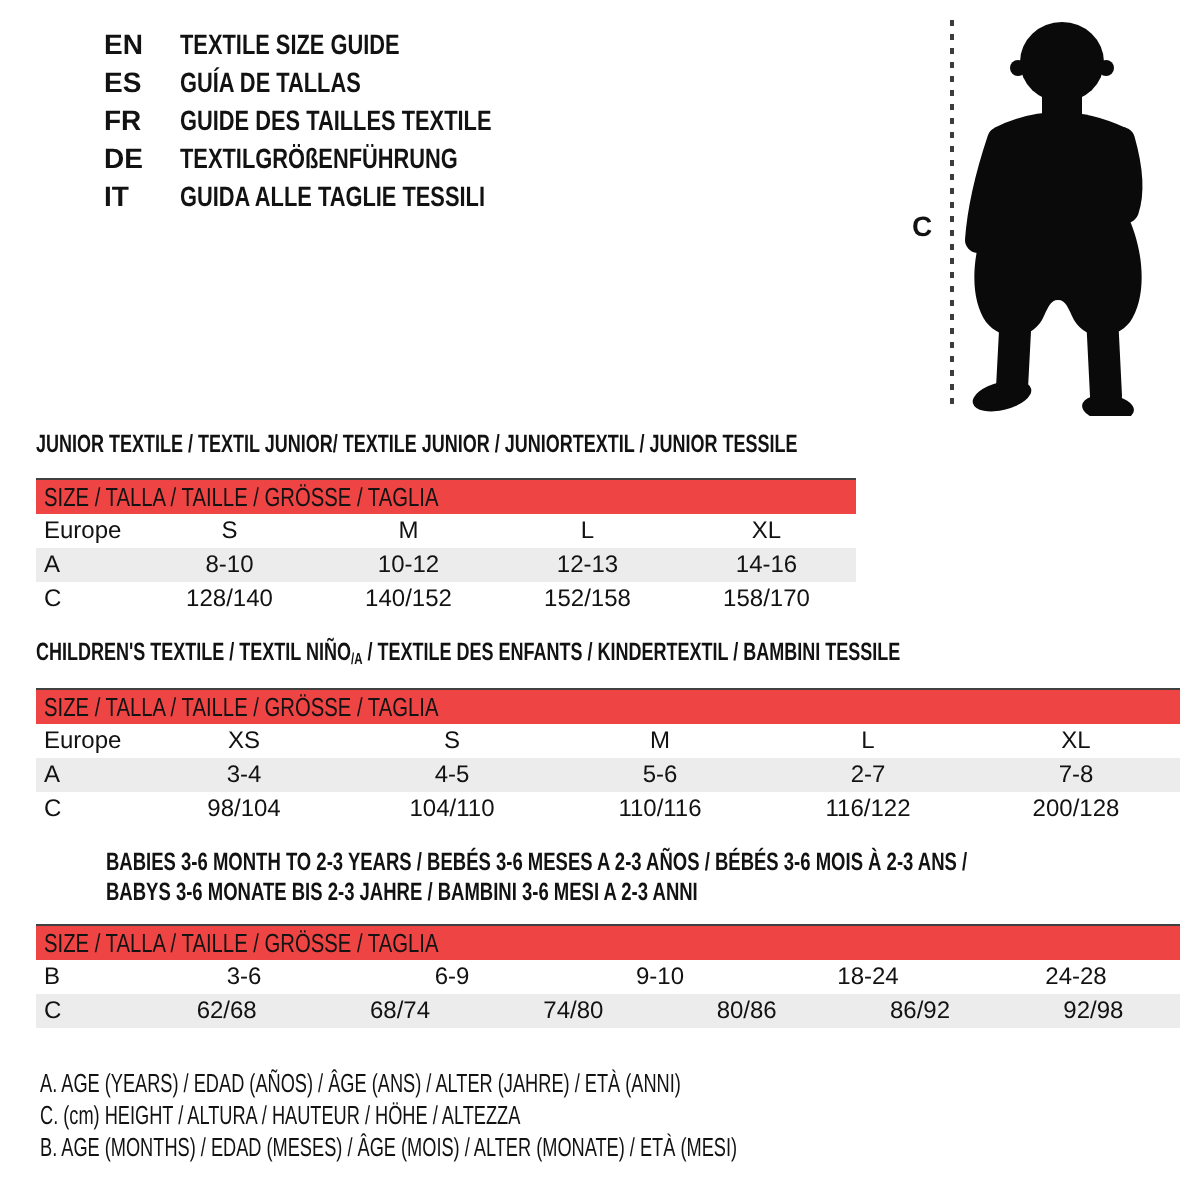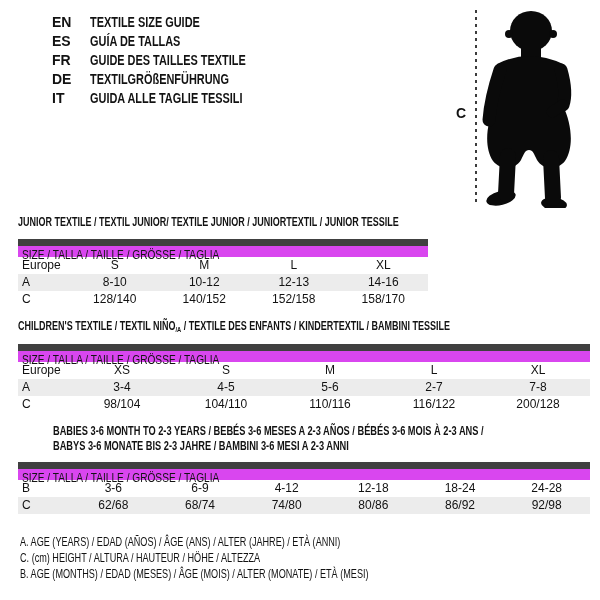--- a/index.html
+++ b/index.html
@@ -39,22 +39,22 @@
   #title3 { top:424px; }
   #title3 .tline { height:15px; line-height:15px;margin-left:35px; }
   .sub { font-size:8px; vertical-align:-2px; }
 
   
   .sizetable { position:absolute; left:18px; }
   .t1 { top:239px; width:410px; }
   .t2 { top:344px; width:572px; }
   .t3 { top:462px; width:572px; }
   .bar {
-    height:18px; line-height:18px; background:#d946ef;
-    border-top:7px solid #404040;
+    height:18px; line-height:18px; background:#ef4444;
+    border-top:1px solid #404040;
     padding-left:4px; box-sizing:border-box;
     font-size:13px; color:#131313;
   }
   .trow { display:flex; height:17px; line-height:17px; font-size:12px; }
   .trow.shaded { background:#ececec; }
   .lcell { width:52px; padding-left:4px; box-sizing:border-box; text-align:left; }
   .vcell { flex:1; text-align:center; }
 
   
   .footnotes { position:absolute; left:20px; top:534px; font-weight:normal; font-size:13px; }
@@ -173,22 +173,21 @@
     <div class="tline"><span class="cx74">BABYS 3-6 MONATE BIS 2-3 JAHRE / BAMBINI 3-6 MESI A 2-3 ANNI</span></div>
   </div>
   <div class="sizetable t3">
     <div class="bar">
       <span class="cx78">SIZE / TALLA / TAILLE / GRÖSSE / TAGLIA</span>
     </div>
     <div class="trow">
       <span class="lcell">B</span>
       <span class="vcell">3-6</span>
       <span class="vcell">6-9</span>
-      <span class="vcell">4-12</span>
-      <span class="vcell">12-18</span>
+      <span class="vcell">9-10</span>
       <span class="vcell">18-24</span>
       <span class="vcell">24-28</span>
     </div>
     <div class="trow shaded">
       <span class="lcell">C</span>
       <span class="vcell">62/68</span>
       <span class="vcell">68/74</span>
       <span class="vcell">74/80</span>
       <span class="vcell">80/86</span>
       <span class="vcell">86/92</span>

